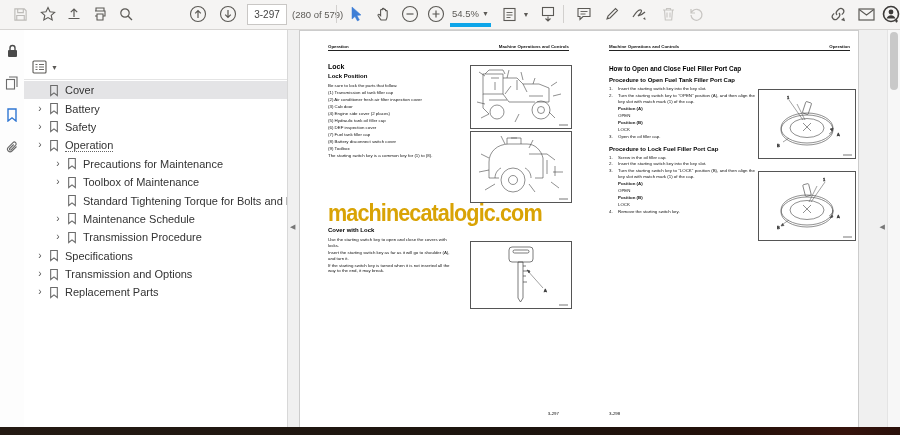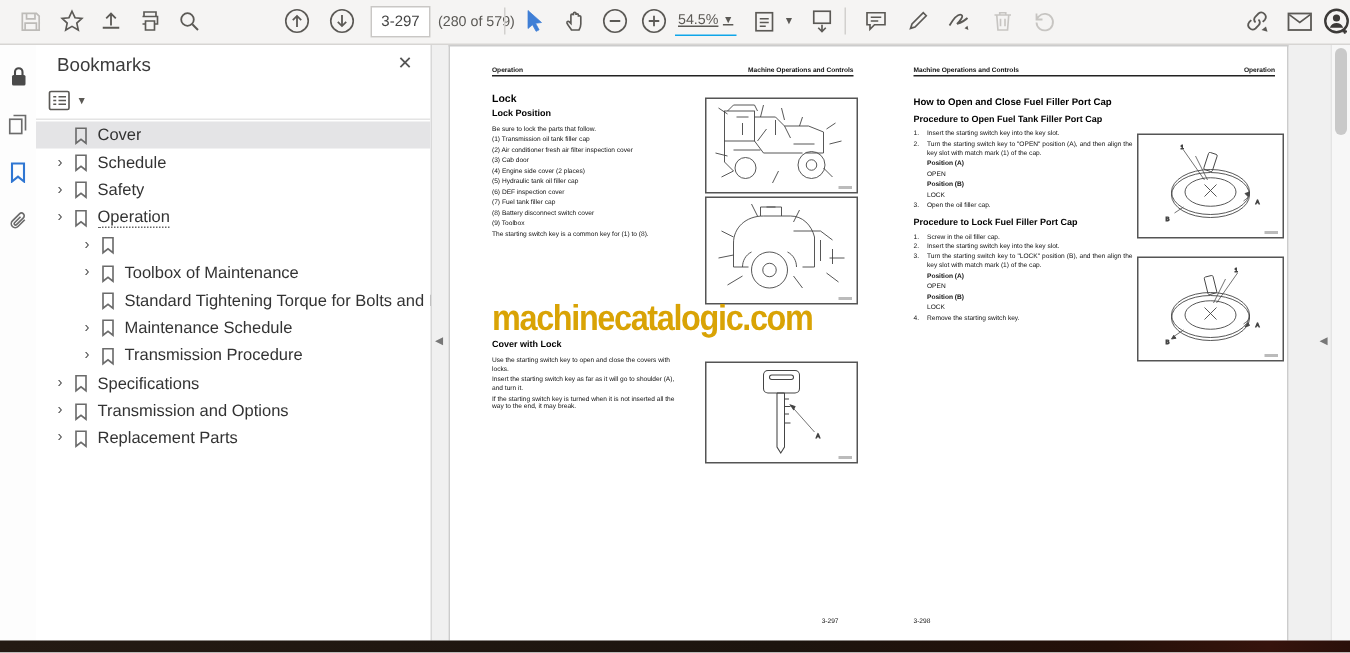--- a/index.html
+++ b/index.html
@@ -10,21 +10,21 @@
            border-bottom:1px solid #d7d5d3;z-index:30;}
   .tbtn{position:absolute;top:2px;width:24px;height:24px;display:flex;align-items:center;
         justify-content:center;border-radius:3px;}
   .tbtn svg{display:block;}
   .tdiv{position:absolute;top:5px;width:1px;height:18px;background:#d2d0ce;}
   .pagebox{position:absolute;top:4px;width:38px;height:19px;border:1px solid #c9c7c5;
            background:#fff;font-size:10px;color:#444;text-align:center;
            font-family:"Liberation Sans",sans-serif;padding:0;}
   .tlabel{position:absolute;top:9px;font-size:9.5px;color:#5b5955;white-space:nowrap;}
   .zoombox{position:absolute;top:4px;height:19px;display:flex;align-items:center;
-           border-bottom:1px solid #0ea5e9;padding:0 2px;font-size:9.5px;color:#5b5955;text-decoration:underline;}
+           border-bottom:4px solid #0ea5e9;padding:0 2px;font-size:9.5px;color:#5b5955;}
   .caret{font-size:7px;color:#5b5955;margin-left:3px;}
   
   #leftrail{position:absolute;top:29px;left:0;width:24px;bottom:8px;background:#fdfdfd;z-index:20;}
   .railicon{position:absolute;left:0;width:24px;height:24px;display:flex;align-items:center;justify-content:center;}
   
   #panel{position:absolute;top:29px;left:24px;width:263px;bottom:8px;background:#ffffff;
          border-right:1px solid #d8d8d8;z-index:20;overflow:hidden;}
   #panel-header{position:absolute;top:0;left:0;right:0;height:26px;}
   #panel-title{position:absolute;left:14px;top:7px;font-size:12.5px;color:#3b3b3b;}
   #panel-close{position:absolute;right:12px;top:6px;font-size:12px;color:#555;cursor:default;}
@@ -226,24 +226,20 @@
       </svg>
     </span>
   <span class="railicon" style="top:106px">
     <svg width="13" height="14" viewBox="0 0 13 14">
         <path d="M10.5 6.5L6 11a2.6 2.6 0 0 1-3.7-3.7L7 2.6a1.8 1.8 0 0 1 2.6 2.6L5 9.8a.9.9 0 0 1-1.3-1.3l4-4" fill="none" stroke="#6b6b6b" stroke-width="1.1"></path>
       </svg>
     </span>
 </div>
 
 <div id="panel">
-  <div id="panel-header">
-    <span id="panel-title">Bookmarks</span>
-    <span id="panel-close">✕</span>
-  </div>
   <div id="panel-opts">
     <span id="opts-btn">
       <svg width="16" height="14" viewBox="0 0 16 14">
           <rect x="1" y="1" width="13" height="12" rx="1" fill="none" stroke="#5b5955" stroke-width="1.1"></rect>
           <path d="M3.5 4.5h2 M3.5 7h2 M3.5 9.5h2 M7 4.5h5 M7 7h5 M7 9.5h5" stroke="#5b5955" stroke-width="0.9"></path>
         </svg>
       <span class="caret">▼</span>
     </span>
   </div>
   <div id="bookmark-list">
@@ -256,21 +252,21 @@
         </span>
         <span class="bm-label">Cover</span>
       </div>
       <div class="bm-row" style="padding-left: 10px;">
         <span class="bm-chev">›</span>
         <span class="bm-ico">
           <svg width="10" height="13" viewBox="0 0 12 14">
             <path d="M2 1h8v12L6 9.8 2 13z" fill="none" stroke="#6b6b6b" stroke-width="1.3"></path>
           </svg>
         </span>
-        <span class="bm-label">Schedule</span>
+        <span class="bm-label">Battery</span>
       </div>
       <div class="bm-row" style="padding-left: 10px;">
         <span class="bm-chev">›</span>
         <span class="bm-ico">
           <svg width="10" height="13" viewBox="0 0 12 14">
             <path d="M2 1h8v12L6 9.8 2 13z" fill="none" stroke="#6b6b6b" stroke-width="1.3"></path>
           </svg>
         </span>
         <span class="bm-label">Safety</span>
       </div>
@@ -283,20 +279,21 @@
         </span>
         <span class="bm-label cur">Operation</span>
       </div>
       <div class="bm-row" style="padding-left: 28px;">
         <span class="bm-chev">›</span>
         <span class="bm-ico">
           <svg width="10" height="13" viewBox="0 0 12 14">
             <path d="M2 1h8v12L6 9.8 2 13z" fill="none" stroke="#6b6b6b" stroke-width="1.3"></path>
           </svg>
         </span>
+        <span class="bm-label">Precautions for Maintenance</span>
       </div>
       <div class="bm-row" style="padding-left: 28px;">
         <span class="bm-chev">›</span>
         <span class="bm-ico">
           <svg width="10" height="13" viewBox="0 0 12 14">
             <path d="M2 1h8v12L6 9.8 2 13z" fill="none" stroke="#6b6b6b" stroke-width="1.3"></path>
           </svg>
         </span>
         <span class="bm-label">Toolbox of Maintenance</span>
       </div>

